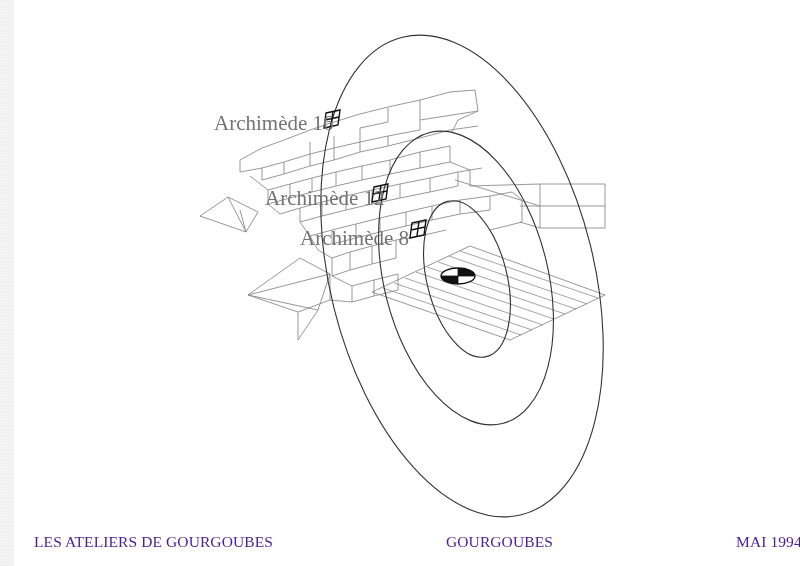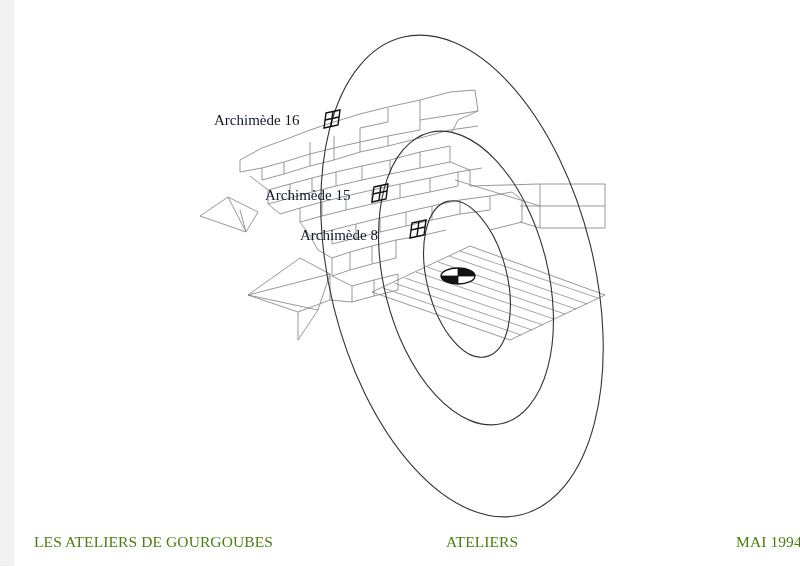--- a/index.html
+++ b/index.html
@@ -1,21 +1,21 @@
 <!DOCTYPE html>
 <html><head>
   <meta charset="utf-8">
   <style>
     html, body { margin: 0; padding: 0; background: #ffffff; }
     body { width: 800px; height: 566px; position: relative; overflow: hidden; font-family: "Liberation Serif", "DejaVu Serif", serif; }
     .scan-edge { position: absolute; left: 0; top: 0; width: 14px; height: 566px;
       background: repeating-linear-gradient(180deg, #f4f4f4 0px, #e6e6e6 1px, #f7f7f7 2px, #ececec 3px); opacity: 0.8; }
     svg.plan { position: absolute; left: 0; top: 0; }
-    .label { position: absolute; font-size: 15px; color: #0f172a; white-space: nowrap; line-height: 1; }
-    .footer { position: absolute; top: 533px; font-size: 15.5px; color: #4d7c0f; white-space: nowrap; letter-spacing: 0.1px; }
+    .label { position: absolute; font-size: 21px; color: #737373; white-space: nowrap; line-height: 1; }
+    .footer { position: absolute; top: 533px; font-size: 15.5px; color: #4c1d95; white-space: nowrap; letter-spacing: 0.1px; }
     #footer-left { left: 34px; }
     #footer-center { left: 446px; }
     #footer-right { left: 736px; }
   </style>
 </head>
 <body>
 
 <div class="scan-edge"></div>
 
 <svg class="plan" width="800" height="566" viewBox="0 0 800 566" xmlns="http://www.w3.org/2000/svg">
@@ -123,18 +123,18 @@
   <g>
     <ellipse cx="458" cy="276" rx="17" ry="8" fill="#fff" stroke="#111" stroke-width="1.3"></ellipse>
     <path d="M458,276 L441,276 A17,8 0 0,0 458,284 Z" fill="#111"></path>
     <path d="M458,276 L475,276 A17,8 0 0,0 458,268 Z" fill="#111"></path>
     <line x1="441" y1="276" x2="475" y2="276" stroke="#111" stroke-width="0.8"></line>
     <line x1="458" y1="268" x2="458" y2="284" stroke="#111" stroke-width="0.8"></line>
   </g>
 </svg>
 
 <div class="label" style="left:214px; top:113px;">Archimède 16</div>
-<div class="label" style="left:265px; top:188px;">Archimède 15</div>
+<div class="label" style="left:265px; top:188px;">Archimède 12</div>
 <div class="label" style="left:300px; top:228px;">Archimède 8</div>
 
 <div class="footer" id="footer-left">LES ATELIERS DE GOURGOUBES</div>
-<div class="footer" id="footer-center">ATELIERS</div>
+<div class="footer" id="footer-center">GOURGOUBES</div>
 <div class="footer" id="footer-right">MAI 1994</div>
 
 </body></html>

